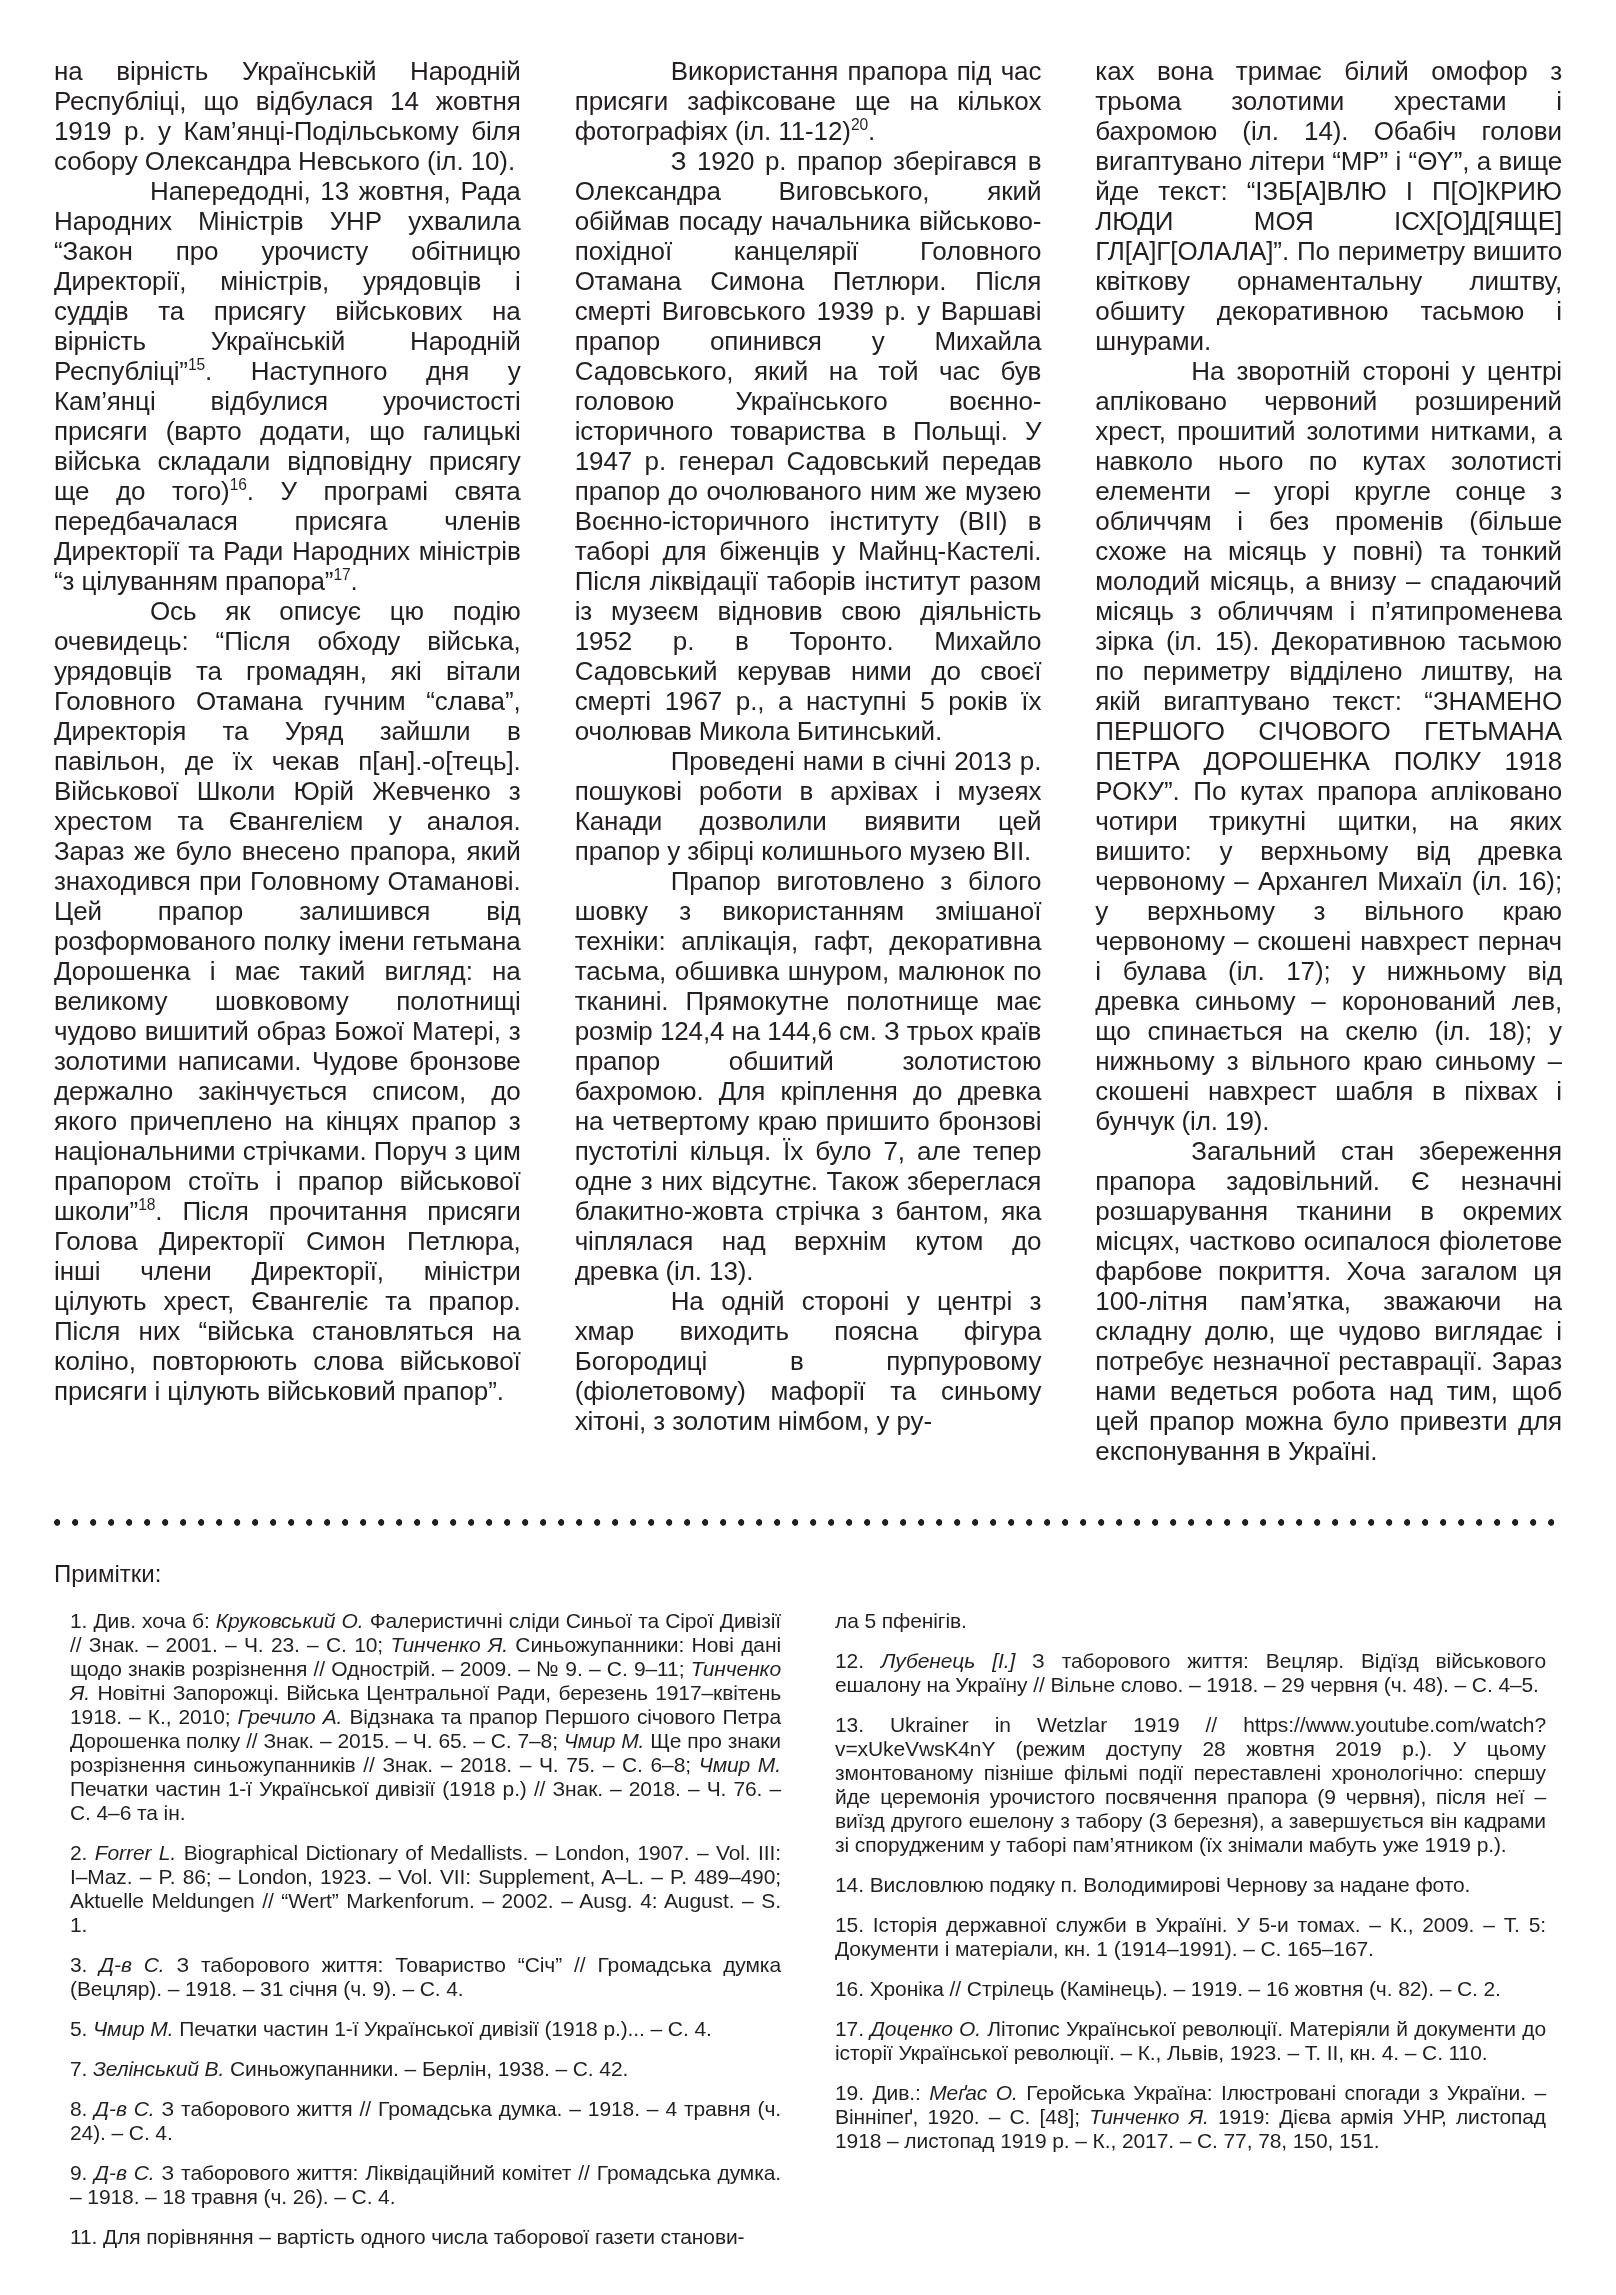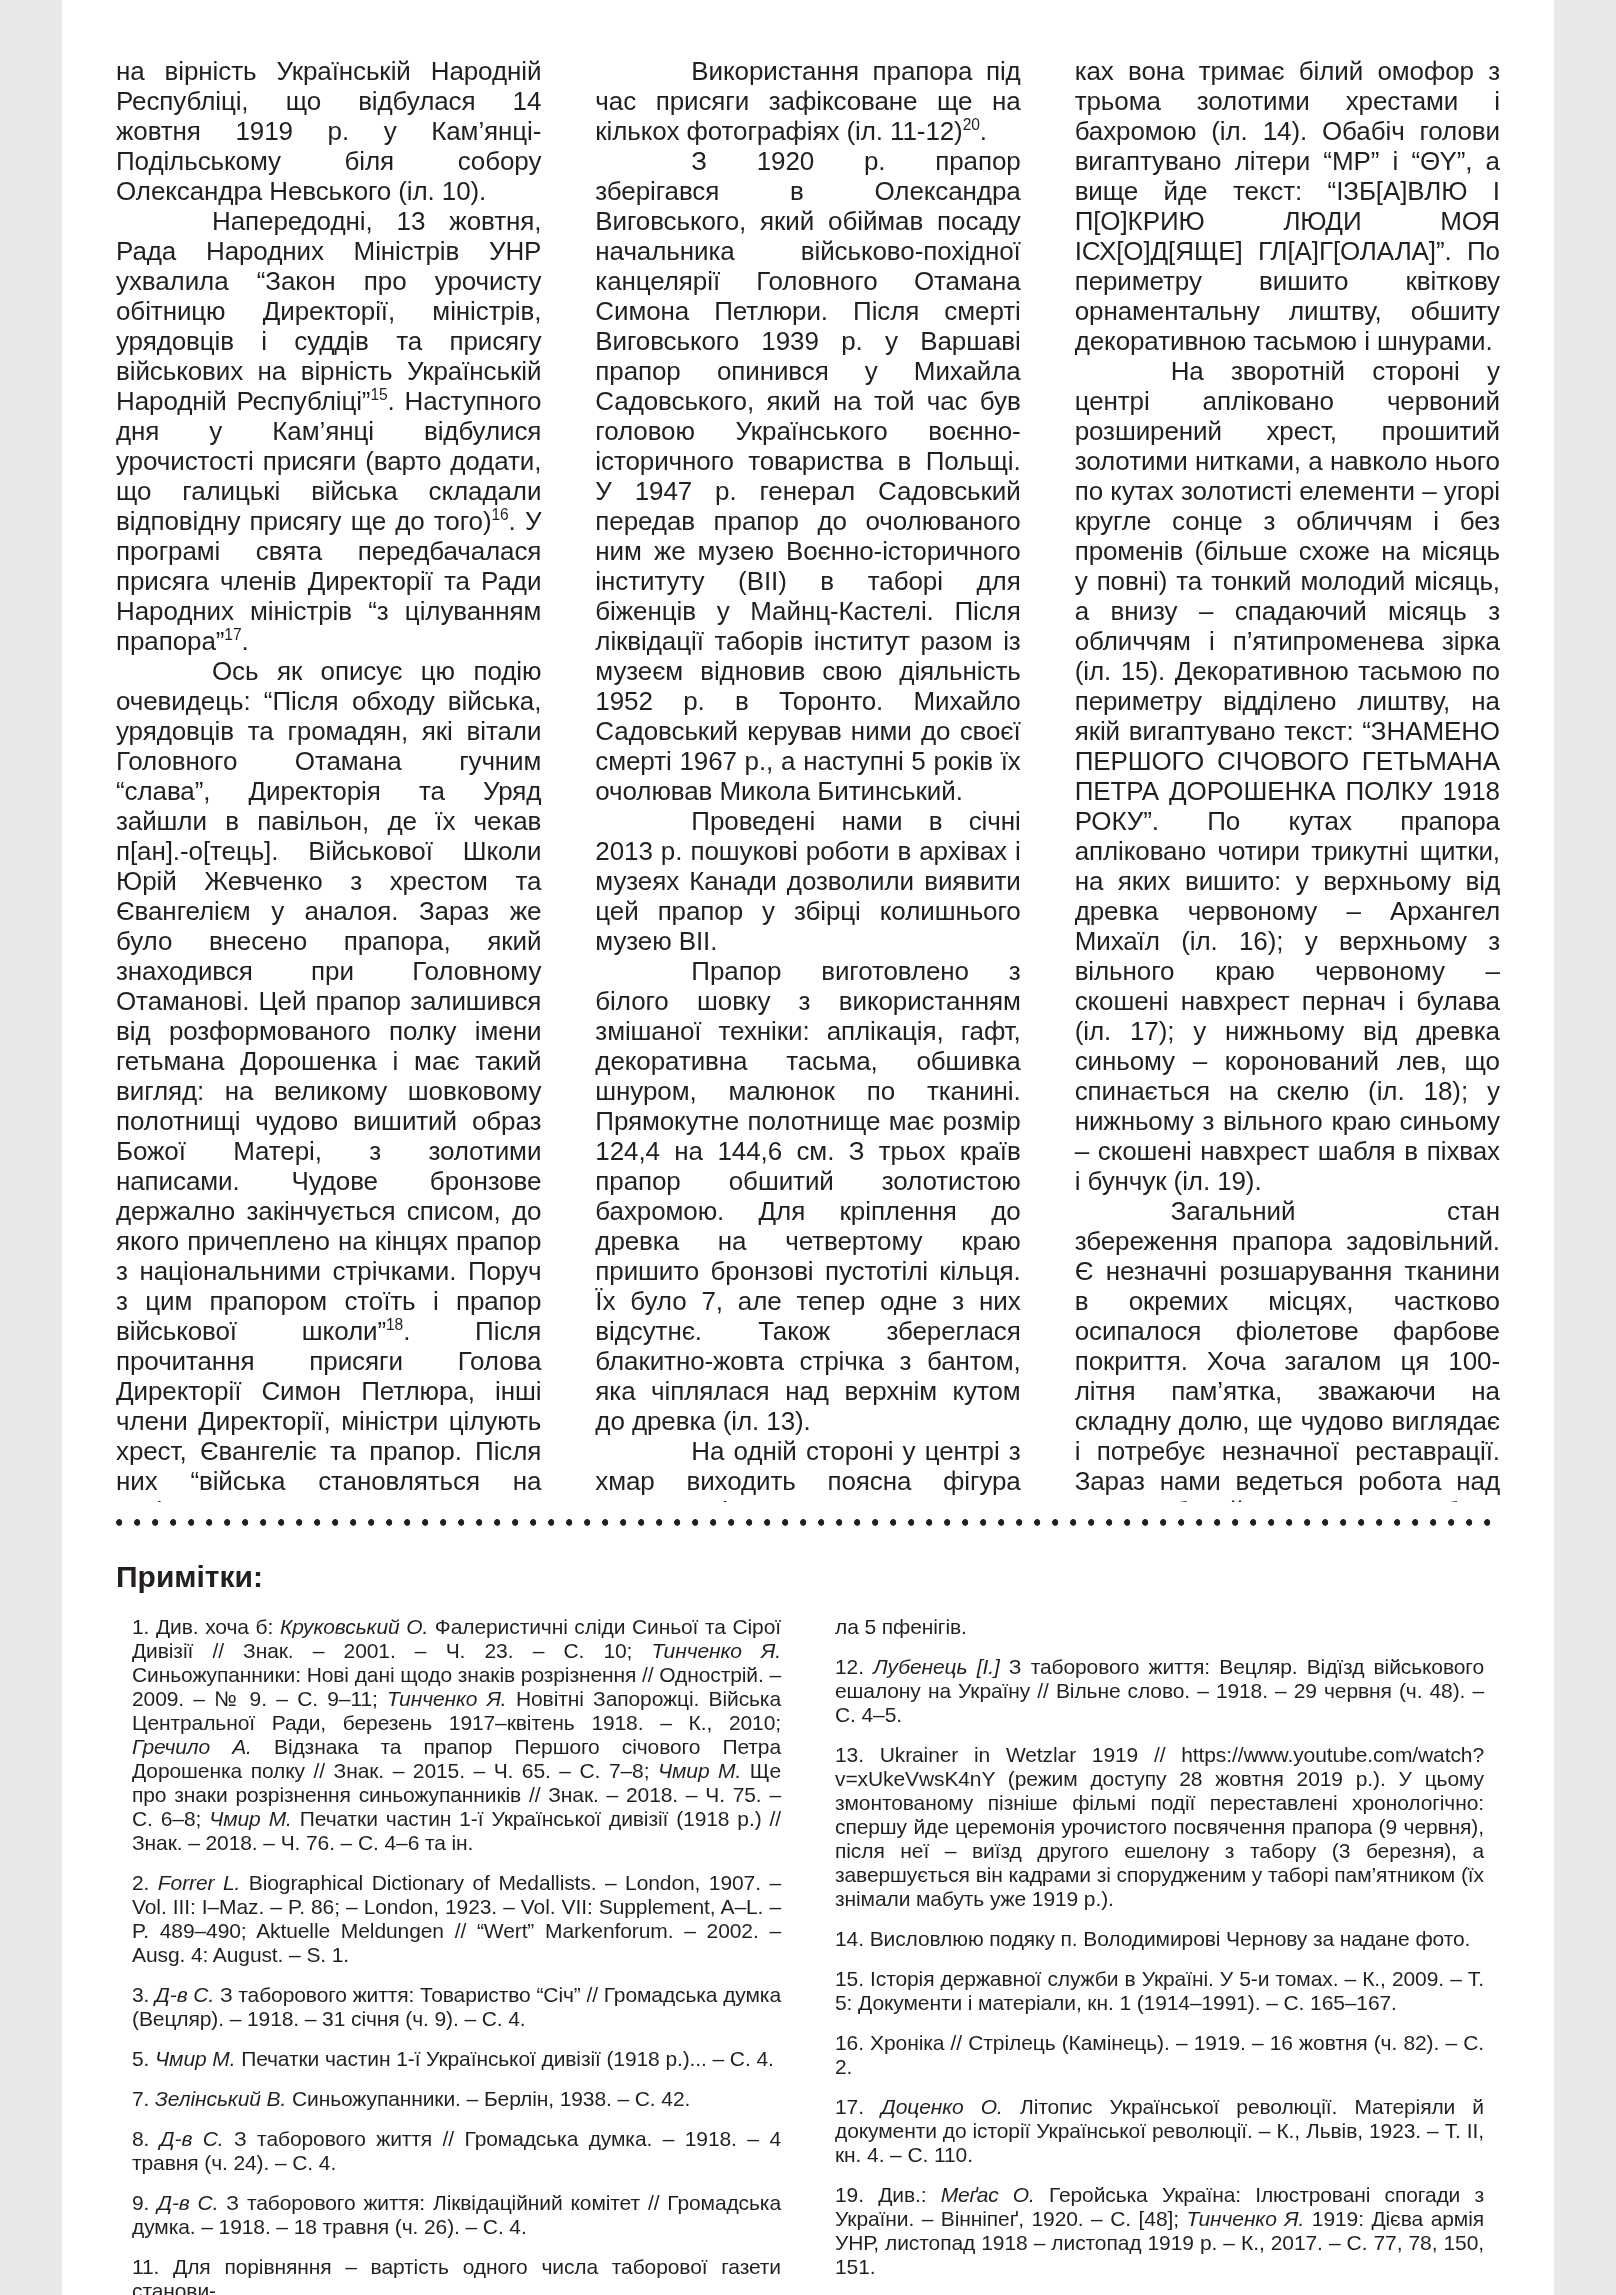--- a/index.html
+++ b/index.html
@@ -2,21 +2,21 @@
 <html lang="uk" style="--text-color: #231f20; --bg-color: #ffffff;font-size:10.3px"><head>
 <meta charset="utf-8">
 <style>
   :root{
     --text-color:#231f20;
     --bg-color:#ffffff;
   }
   html,body{margin:0;padding:0;background:#e8e8e8;}
   .page{
     position:relative;
-    width:1492px;
+    width:1616px;
     height:2295px;
     margin:0 auto;
     box-sizing:border-box;
     padding:56px 54px 0 54px;
     background:var(--bg-color,#fff);
     color:var(--text-color,#231f20);
     font-family:"Liberation Sans","DejaVu Sans",sans-serif;
   }
   .columns{
     display:flex;
@@ -41,22 +41,22 @@
   em{font-style:italic;}
   .dotted-rule{
     height:6.5px;
     margin-top:17px;
     background-image:radial-gradient(circle at 3.2px 3.2px, var(--text-color,#231f20) 2.8px, rgba(0,0,0,0) 3.4px);
     background-size:18px 6.5px;
     background-repeat:repeat-x;
   }
   .notes{margin-top:34px;}
   .notes-title{
-    font-size:30px;
-    font-weight:bold;
+    font-size:24px;
+    font-weight:normal;
     margin:0 0 5.2px 0;
   }
   .notes-cols{
     display:flex;
     gap:22px;
   }
   .notes-col{flex:1 1 0;min-width:0;}
   .note{
     margin:16px;
     font-size:21px;

